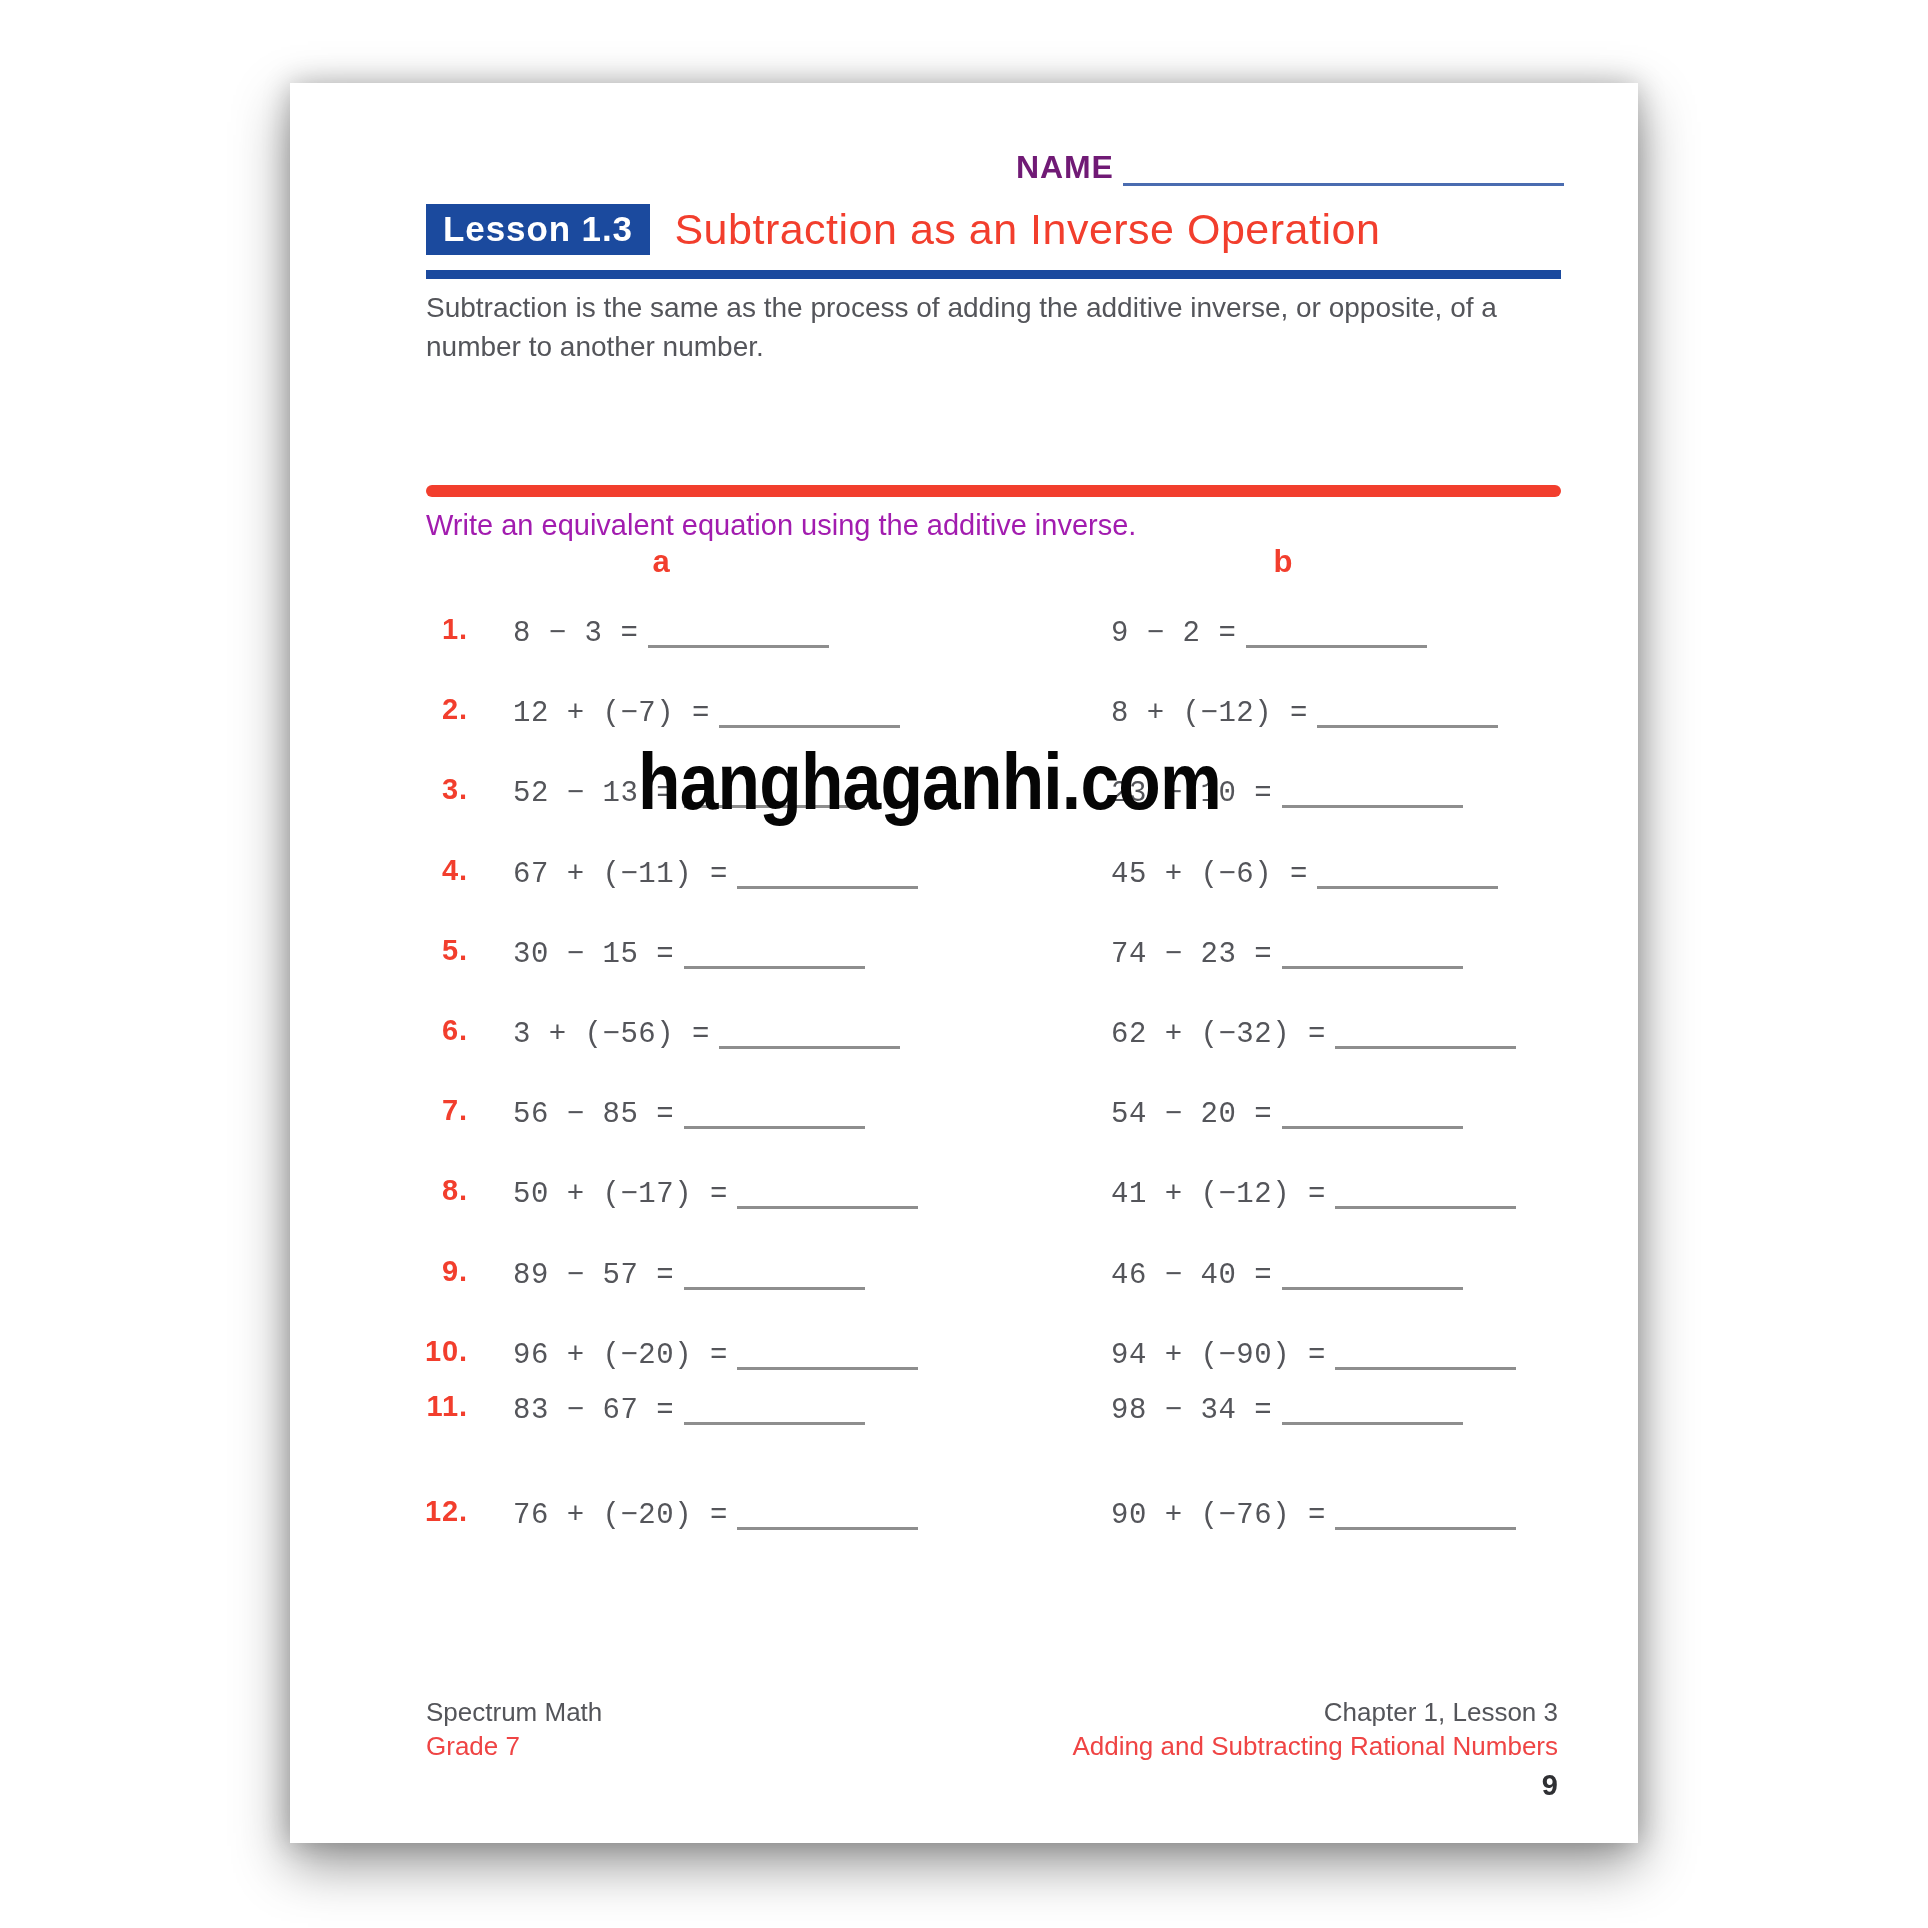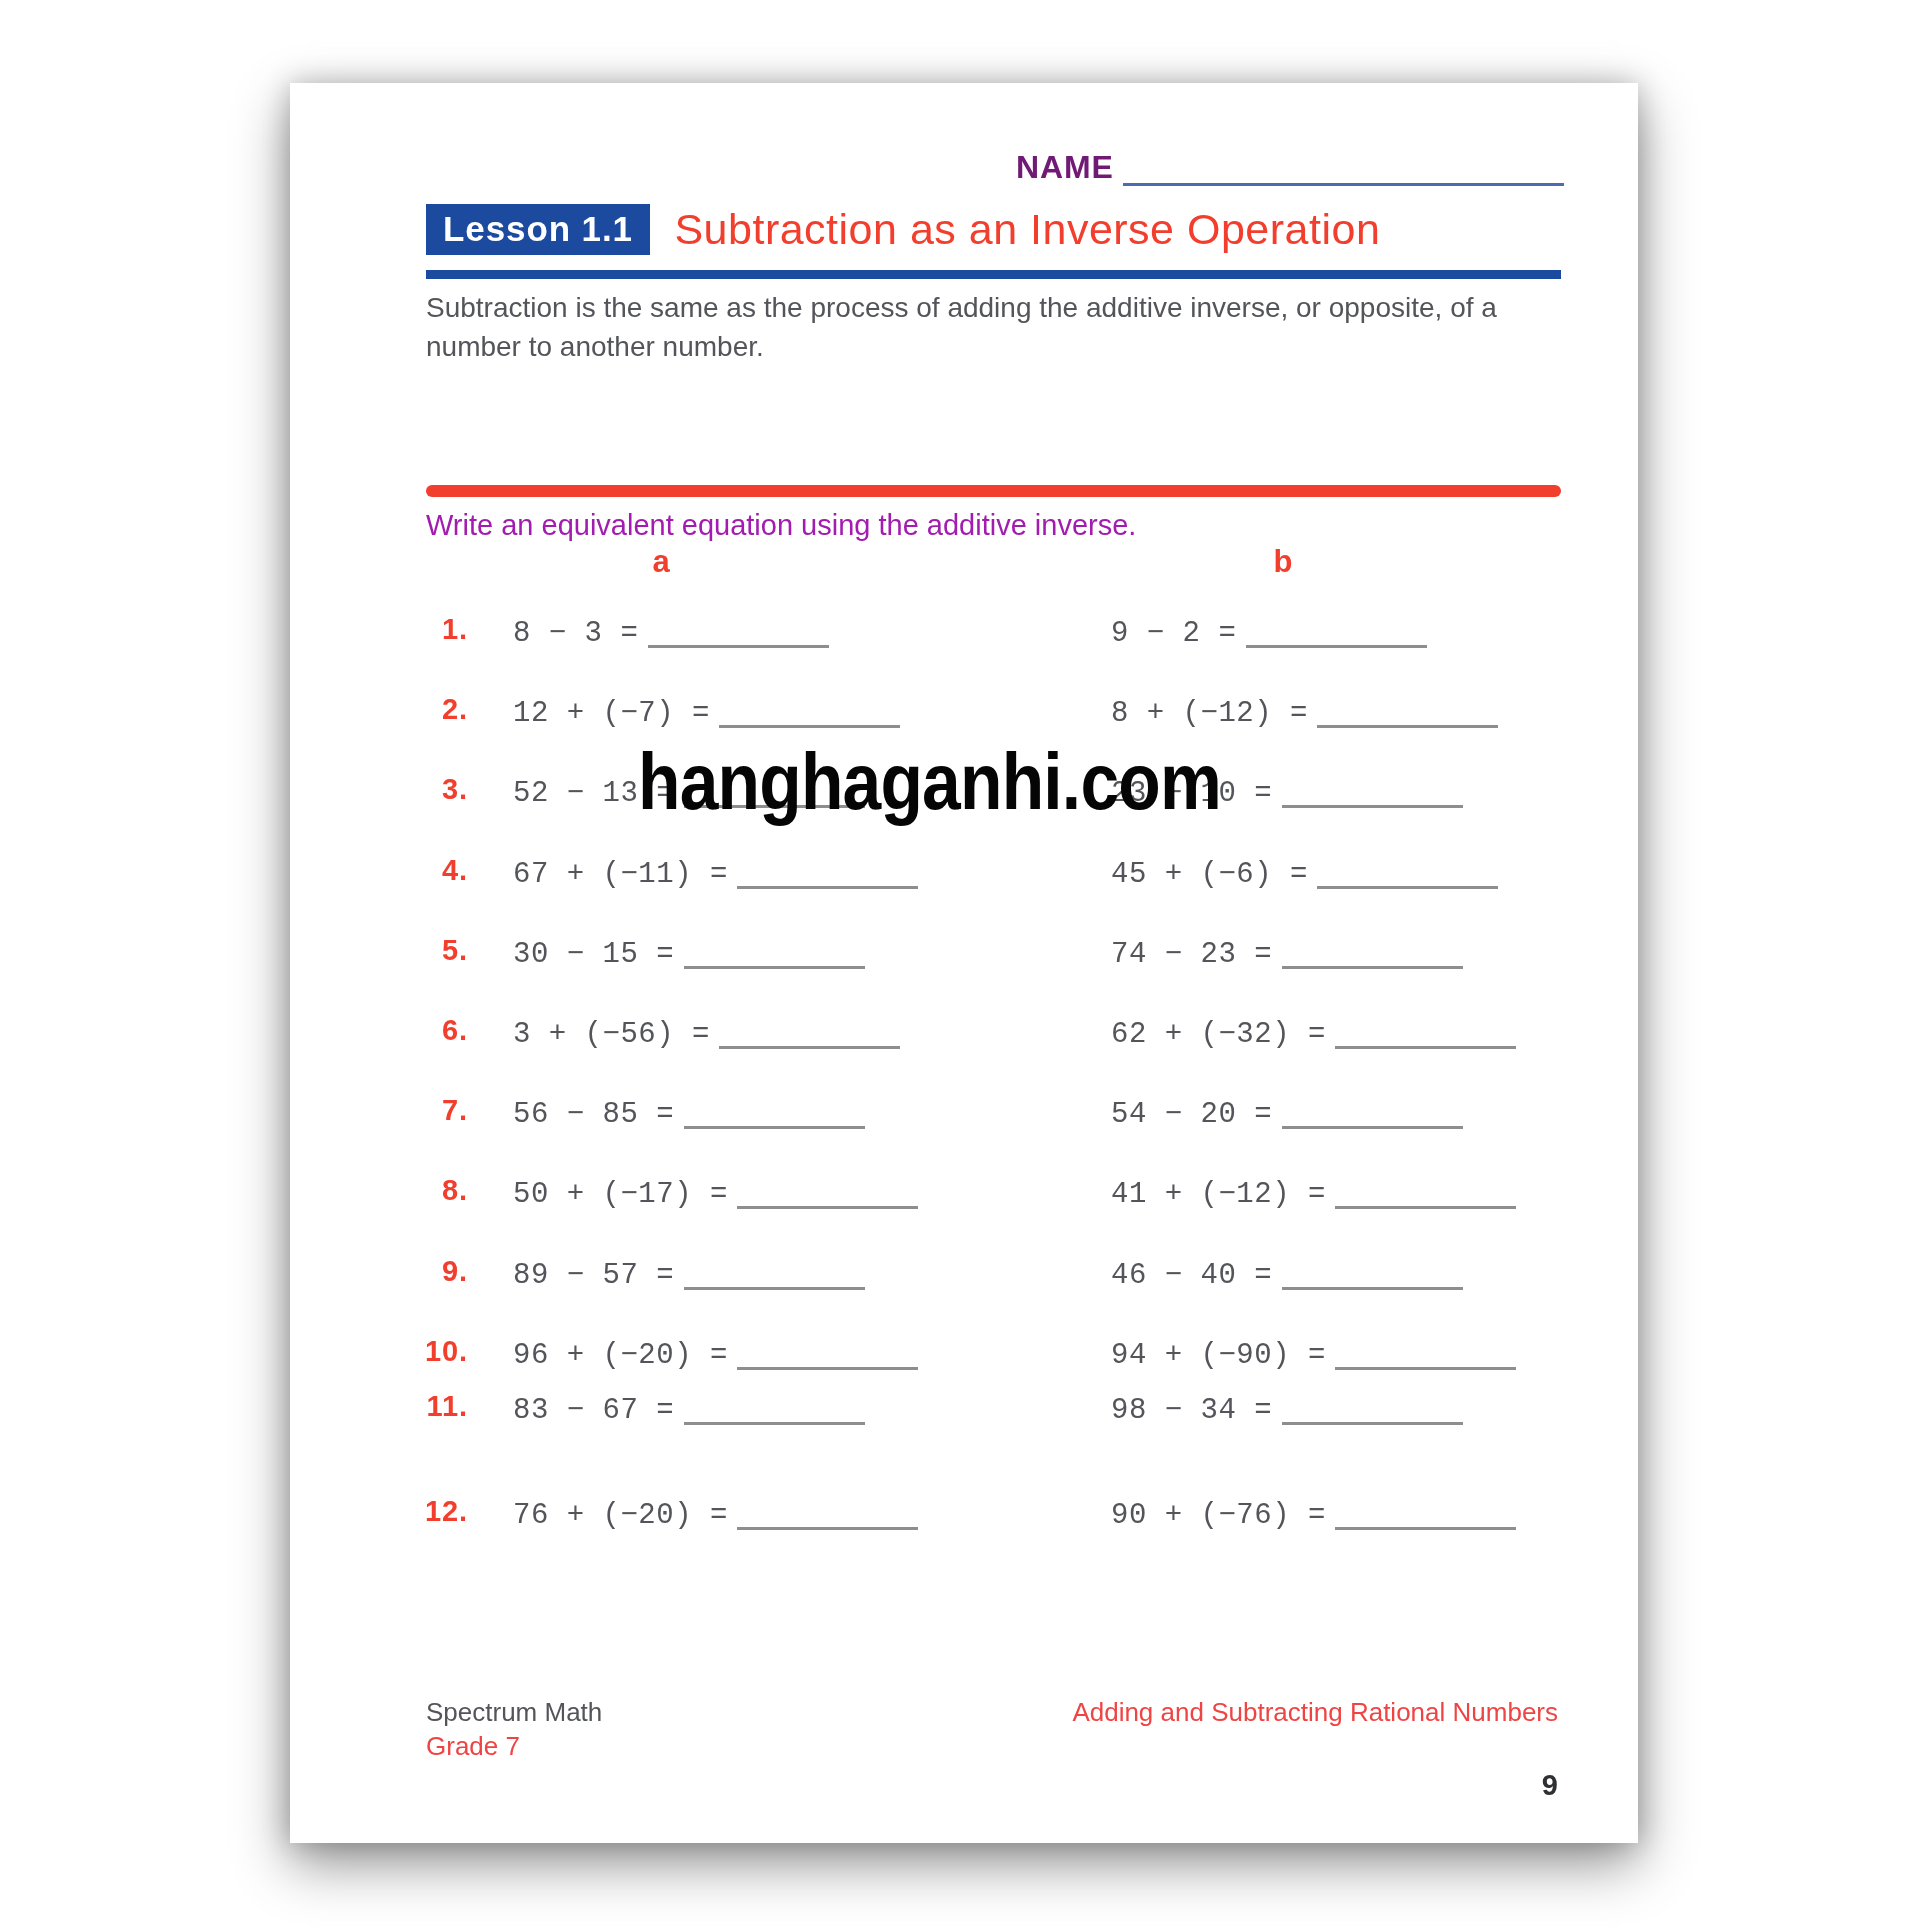--- a/index.html
+++ b/index.html
@@ -63,21 +63,21 @@
 <body>
 
 <div class="sheet">
 
   <div class="name-row">
     <span class="name-label">NAME</span>
     <span class="name-line"></span>
   </div>
 
   <div class="lesson-row">
-    <span class="lesson-badge">Lesson 1.1</span>
+    <span class="lesson-badge">Lesson 1.3</span>
     <span class="lesson-title">Subtraction as an Inverse Operation</span>
   </div>
 
   <div class="rule-blue"></div>
 
   <p class="intro">Subtraction is the same as the process of adding the additive inverse, or opposite, of a number to another number.</p>
 
 
   <div class="rule-red"></div>
 
@@ -150,19 +150,20 @@
     </div>
 
   <div class="watermark">hanghaganhi.com</div>
 
   <div class="footer-left">
     <div>Spectrum Math</div>
     <div class="red-text">Grade 7</div>
   </div>
 
   <div class="footer-right">
+    <div>Chapter 1, Lesson 3</div>
     <div class="red-text">Adding and Subtracting Rational Numbers</div>
   </div>
 
   <div class="page-number">9</div>
 
 </div>
 
 
 </body></html>

